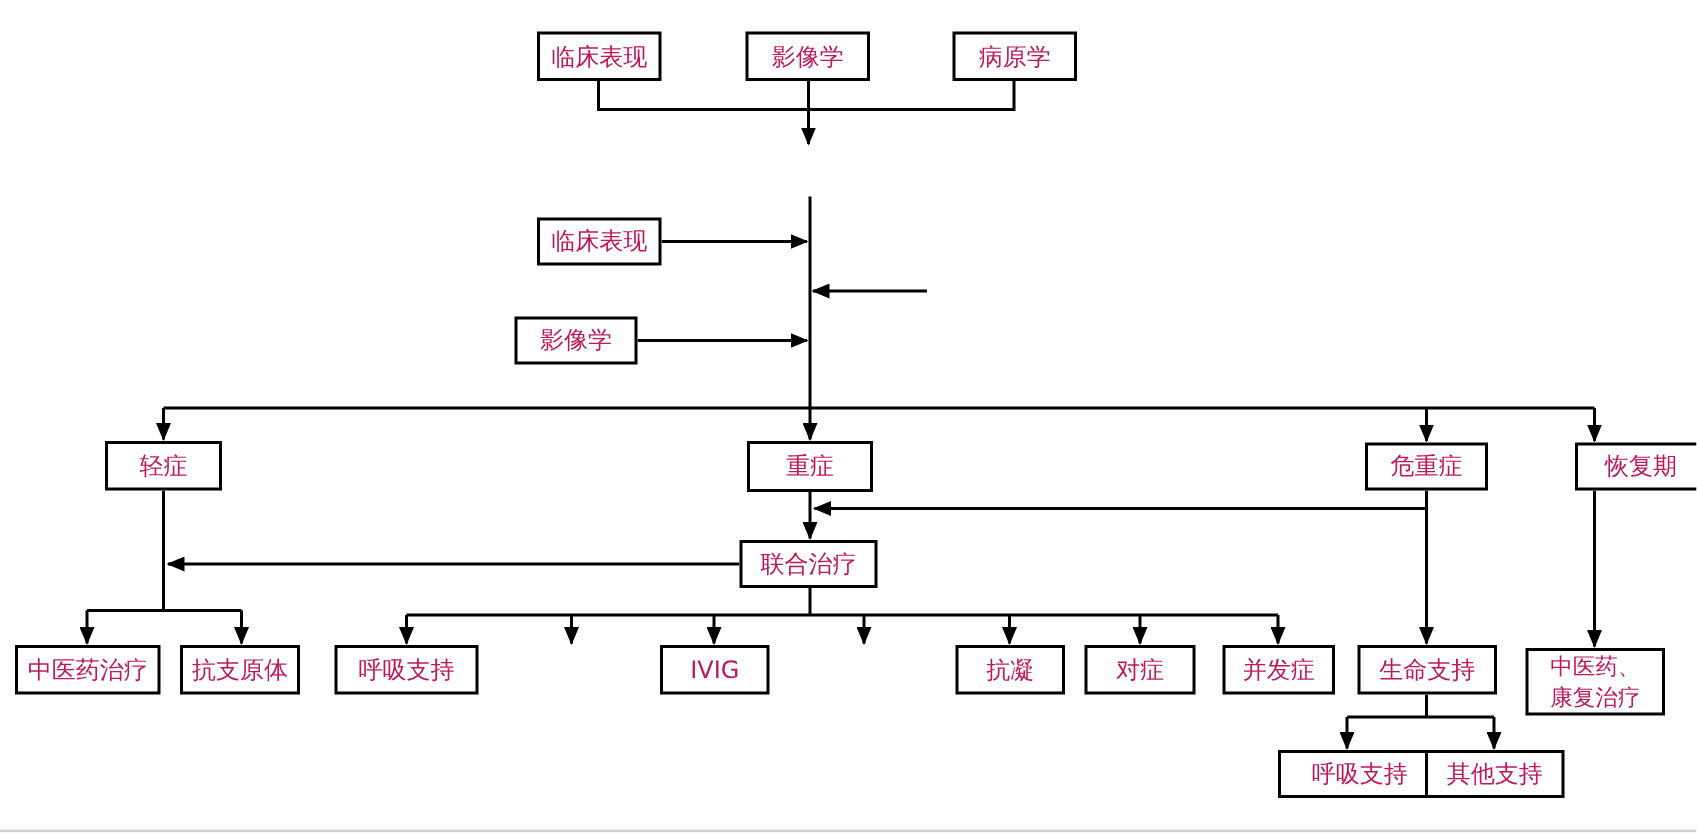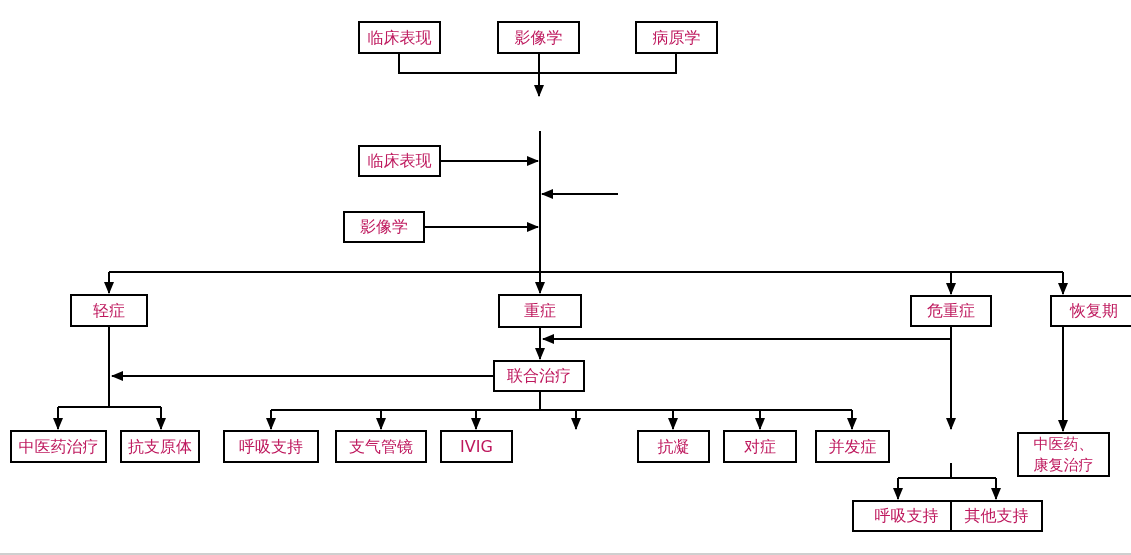--- a/index.html
+++ b/index.html
@@ -97,25 +97,25 @@
   <div class="node" style="left:70px;top:294px;width:78px;height:33px">轻症</div>
   <div class="node" style="left:498px;top:294px;width:84px;height:34px">重症</div>
   <div class="node" style="left:910px;top:295px;width:82px;height:32px">危重症</div>
   <div class="node" style="left:1050px;top:295px;width:88px;height:32px">恢复期</div>
 
   <div class="node" style="left:493px;top:360px;width:92px;height:32px">联合治疗</div>
 
   <div class="node" style="left:10px;top:430px;width:97px;height:33px">中医药治疗</div>
   <div class="node" style="left:120px;top:430px;width:80px;height:33px">抗支原体</div>
   <div class="node" style="left:223px;top:430px;width:96px;height:33px">呼吸支持</div>
-  <div class="node" style="left:335px;top:430px;width:92px;height:33px">支气管镜</div>
   <div class="node" style="left:440px;top:430px;width:73px;height:33px">IVIG</div>
   <div class="node" style="left:637px;top:430px;width:73px;height:33px">抗凝</div>
   <div class="node" style="left:723px;top:430px;width:74px;height:33px">对症</div>
   <div class="node" style="left:815px;top:430px;width:75px;height:33px">并发症</div>
+  <div class="node" style="left:905px;top:430px;width:93px;height:33px">生命支持</div>
   <div class="node node--tall" style="left:1017px;top:432px;width:93px;height:45px">中医药、
 康复治疗</div>
 
   <div class="node" style="left:852px;top:500px;width:109px;height:32px">呼吸支持</div>
   <div class="node" style="left:950px;top:500px;width:93px;height:32px">其他支持</div>
 
   <div class="page-bottom-divider"></div>
 </div>
 
 </body></html>

